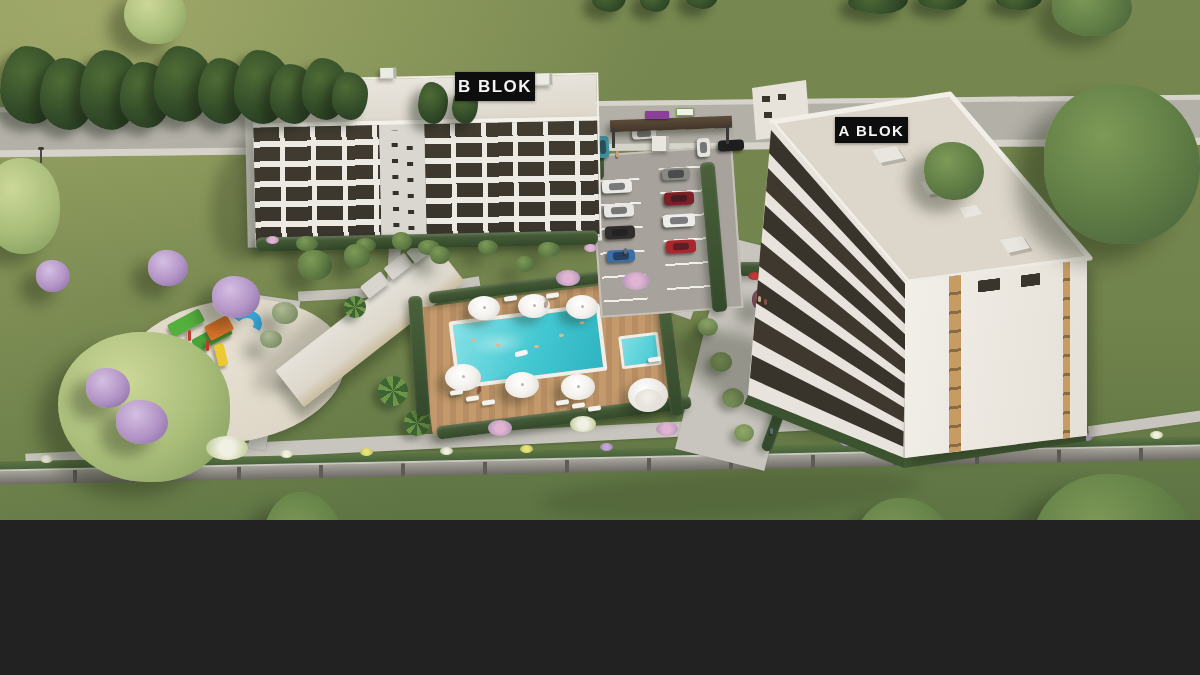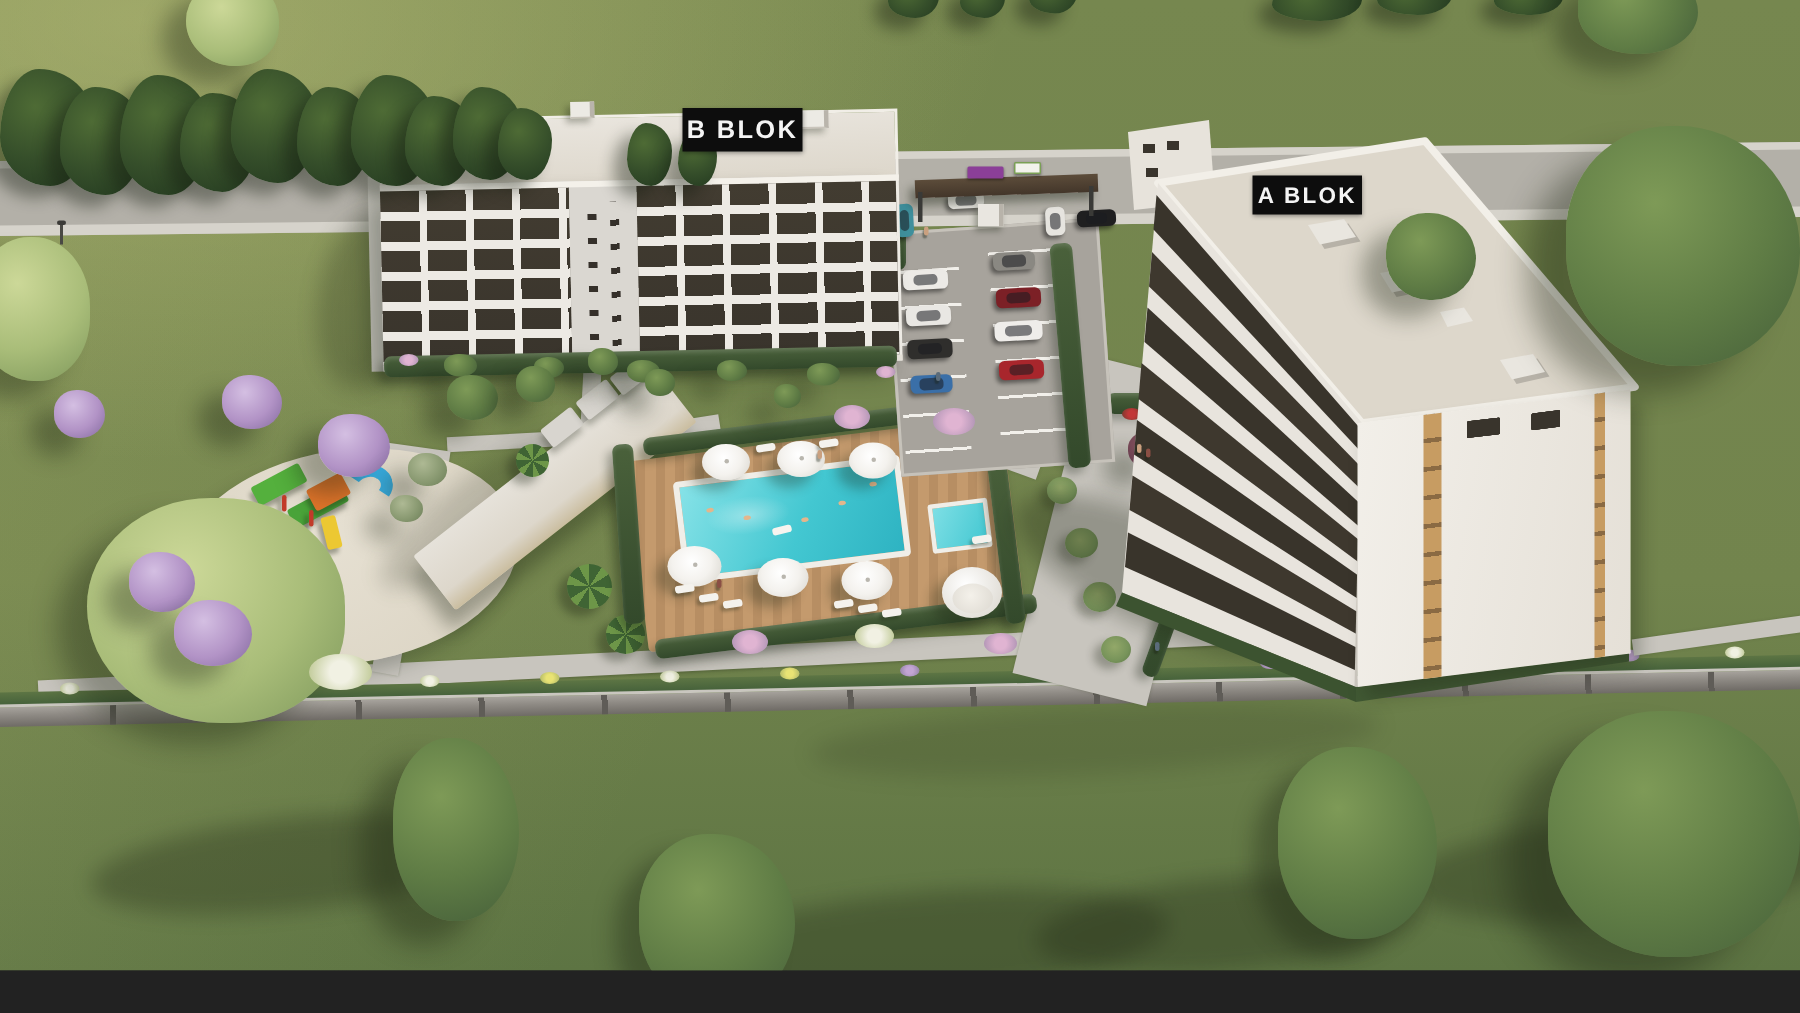--- a/index.html
+++ b/index.html
@@ -1,17 +1,17 @@
 <!DOCTYPE html>
 <html style="--grass-light: #a8ad6c; --grass-main: #76874f; --grass-dark: #5d7443; --road: #b3b0a8; --curb: #d6d3cb; --path: #c8c5be; --deck-wood: #c49a6d; --pool-water: #43c7d1; --building-white: #edeae4; --window-dark: #39342c; --roof-light: #ddd7cb; --sand: #ddd6c6; --hedge: #3f5531; --fence: #8f8b85; --wood-accent: #c79c62; --awning: #d8d5cf; --umbrella: #f4f2ee; --lilac: #b293c6; --label-bg: #0d0d0d; --label-text: #f4f4f4; --gate-sign-purple: #8b3f98; --playground-green: #54b03d; --playground-orange: #e0742a; --playground-blue: #2e9fd8; --playground-yellow: #ecc832;"><head>
 <meta charset="utf-8">
 <style>
   html,body{margin:0;padding:0;background:#222;}
   #scene{
-    position:relative;width:1200px;height:647px;overflow:hidden;
+    position:relative;width:1200px;height:520px;overflow:hidden;
     font-family:"Liberation Sans",sans-serif;
     background:
       radial-gradient(820px 420px at 8% 2%, rgba(197,199,129,.45), rgba(197,199,129,0) 70%),
       linear-gradient(115deg, rgba(180,185,115,.22), rgba(180,185,115,0) 45%),
       linear-gradient(180deg, var(--grass-main,#76874f) 0%, #72844d 60%, var(--grass-dark,#5d7443) 100%);
   }
   #scene *{position:absolute;box-sizing:border-box;}
 
   
   .road{left:-10px;top:101px;width:1220px;height:50px;transform:rotate(-.6deg);

